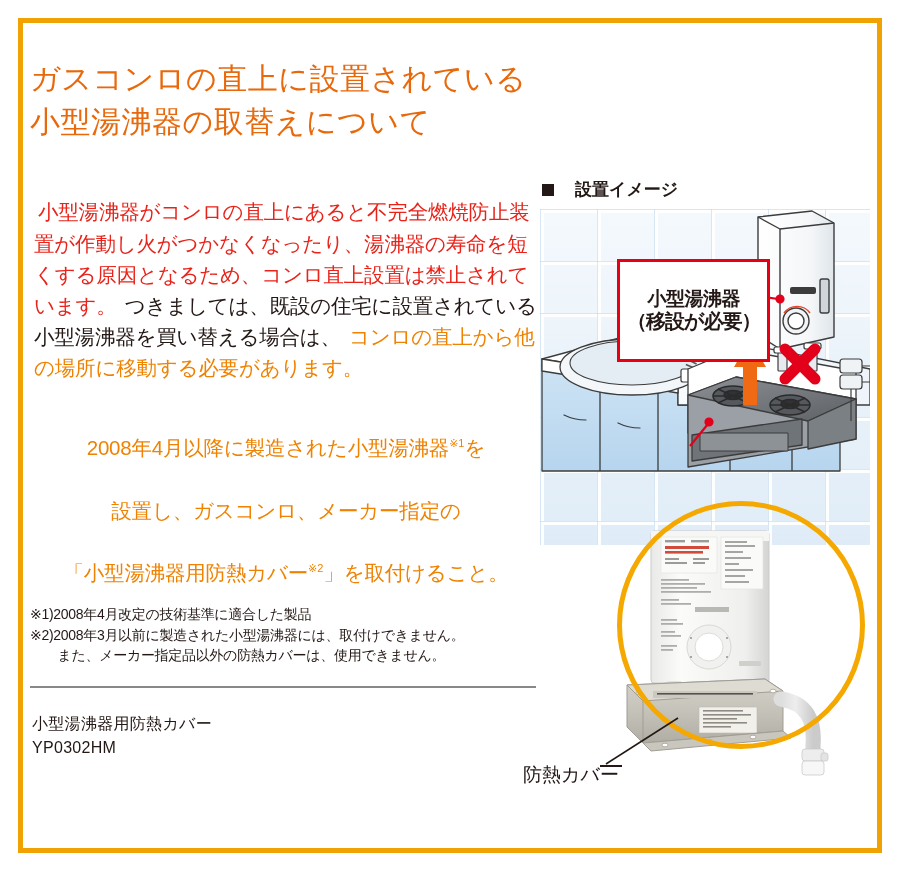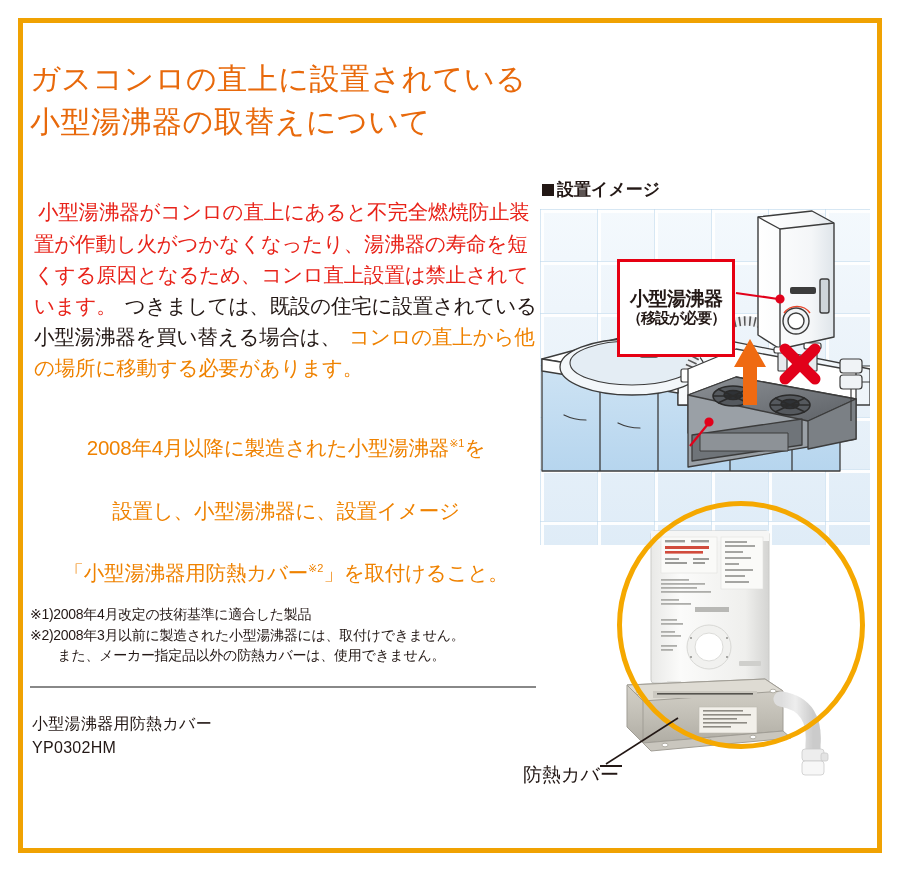--- a/index.html
+++ b/index.html
@@ -89,21 +89,21 @@
     letter-spacing:.3px;
   }
 
   
   .right-col{
     position:absolute;
     left:540px;top:178px;
     width:348px;
   }
   .img-caption{
-    display:flex;align-items:center;gap:3px;
+    display:flex;align-items:center;gap:21px;
     color:#231815;font-size:17px;font-weight:700;
     letter-spacing:0px;
     margin:0 0 8px 2px;
   }
   .sq{width:12px;height:12px;background:#231815;display:inline-block;}
 
   
   .kitchen{
     position:relative;
     width:330px;height:336px;
@@ -139,21 +139,21 @@
     line-height:1.12;
     white-space:pre-line;
     box-sizing:border-box;
   }
   .callout-heater{
     left:77px;top:50px;
     padding:5px 7px 6px;
     font-size:19px;
     letter-spacing:-0.5px;
   }
-  .callout-heater .sub{font-size:15px;display:block;letter-spacing:-1px;}
+  .callout-heater .sub{font-size:20px;display:block;letter-spacing:-1px;}
   .callout-stove{
     left:57px;top:227px;
     padding:3px 8px 4px;
     font-size:19px;
     letter-spacing:-0.5px;
   }
 
   
   .photo-wrap{
     position:absolute;
@@ -195,21 +195,21 @@
     <h1 class="title">ガスコンロの直上に設置されている
 小型湯沸器の取替えについて</h1>
 
     <p class="para block-1">
       <span class="run para red">小型湯沸器がコンロの直上にあると不完全燃焼防止装置が作動し火がつかなくなったり、湯沸器の寿命を短くする原因となるため、コンロ直上設置は禁止されています。</span><span class="run para black">つきましては、既設の住宅に設置されている小型湯沸器を買い替える場合は、</span><span class="run para orange">コンロの直上から他の場所に移動する必要があります。</span>
     </p>
 
 
     <p class="para orange para-group3">
       <span>2008年4月以降に製造された小型湯沸器</span><sup class="note">※1</sup><span>を</span><br>
-      <span>設置し、小型湯沸器に、設置イメージ</span><br>
+      <span>設置し、ガスコンロ、メーカー指定の</span><br>
       <span>「小型湯沸器用防熱カバー</span><sup class="note">※2</sup><span>」を取付けること。</span>
     </p>
 
     <div class="footnotes">※1)2008年4月改定の技術基準に適合した製品
 ※2)2008年3月以前に製造された小型湯沸器には、取付けできません。
 　　また、メーカー指定品以外の防熱カバーは、使用できません。</div>
   </div>
 
   <div class="divider"></div>
 

